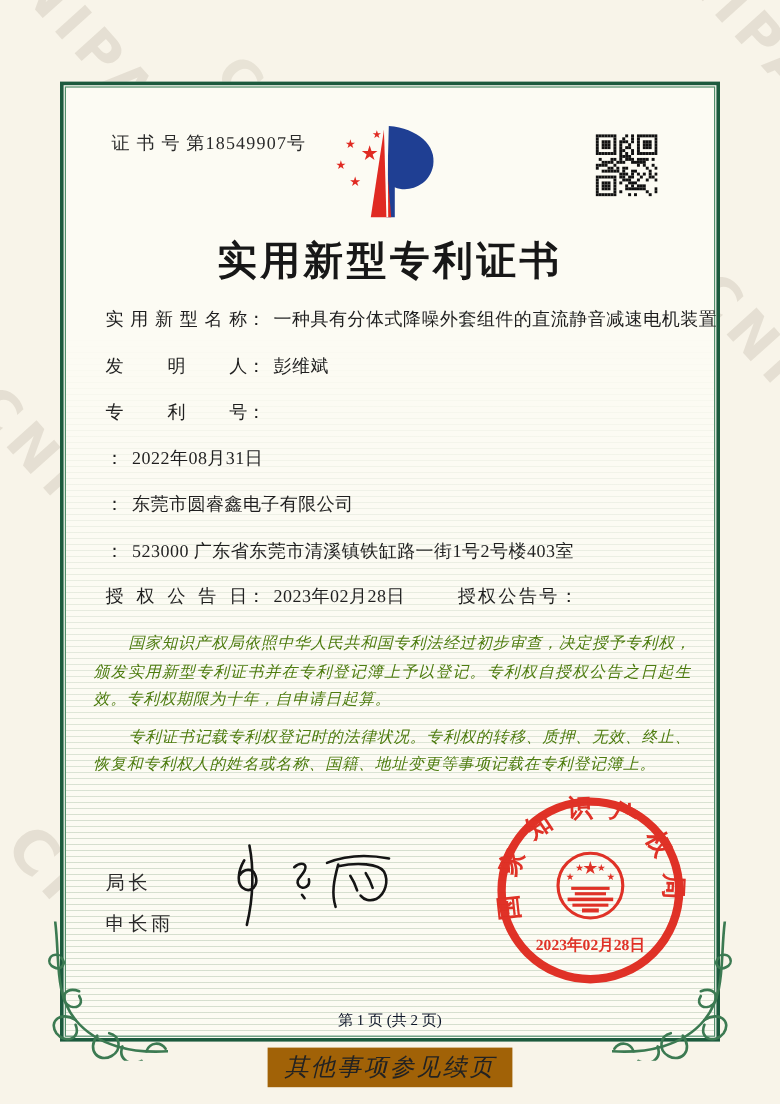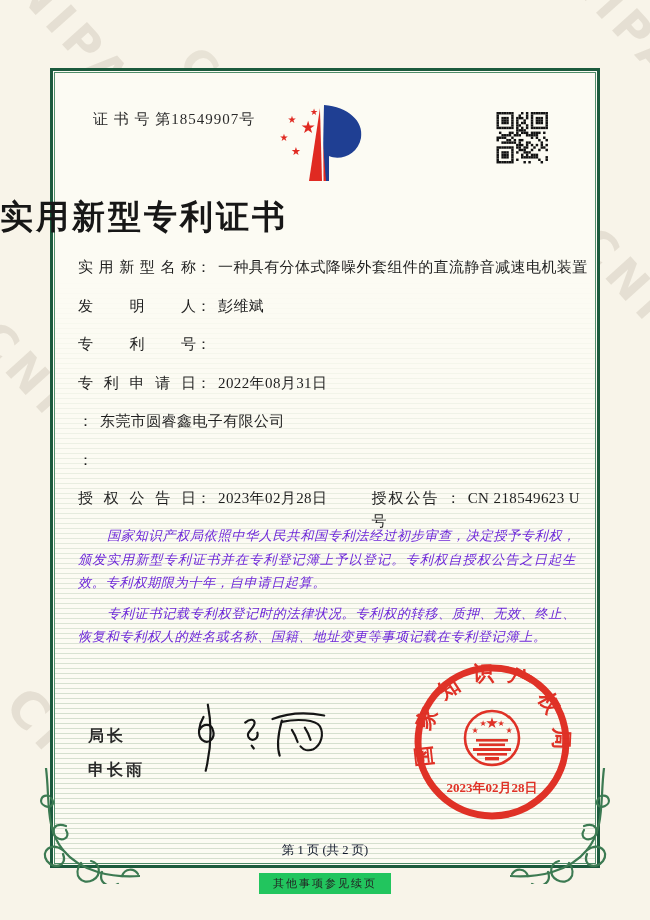--- a/index.html
+++ b/index.html
@@ -28,46 +28,46 @@
            -webkit-mask-image:linear-gradient(180deg, transparent 0 26%, rgba(0,0,0,.55) 55%, #000 80%);
            mask-image:linear-gradient(180deg, transparent 0 26%, rgba(0,0,0,.55) 55%, #000 80%); }
 
   .content { position:absolute; inset:0; z-index:3; }
 
   .cert-no { position:absolute; left:80px; top:110px; font-size:15px; color:#2a2a2a; letter-spacing:1px;margin-left:13px; }
 
   .logo { position:absolute; left:272px; top:97px; }
   .qr   { position:absolute; left:496px; top:111px; }
 
-  .title { position:absolute; left:0; right:0; top:195px; text-align:left;
+  .title { position:absolute; left:0; right:0; top:195px; text-align:center;
            font-size:33px; font-weight:bold; color:#171717; letter-spacing:3px; }
 
-  .fields { position:absolute; left:78px; right:70px; top:256px; }
+  .fields { position:absolute; left:88px; right:70px; top:256px; }
   .frow { display:flex; align-items:baseline; line-height:23px; margin-bottom:15.5px; font-size:15px; color:#1f1f1f; }
   .flbl { display:inline-block; width:118px; text-align:justify; text-align-last:justify; flex:none; }
   .fsep { flex:none; margin-right:7px; }
   .fval { letter-spacing:0.4px; white-space:nowrap; }
   .grant-pair { display:flex; align-items:flex-start; margin-left:44px; }
   .grant-pair .glbl { letter-spacing:2px; }
 
   .paras { position:absolute; left:78px; right:74px; top:524px; font-size:13.2px; line-height:23.5px;
-           color:#6d28d9; text-align:justify; font-style:italic; letter-spacing:0.6px; }
+           color:#4d7c0f; text-align:justify; font-style:italic; letter-spacing:0.6px; }
   .paras p { text-indent:2.2em; margin-bottom:7px; }
 
-  .director { position:absolute; left:88px; top:726px; font-size:16px; color:#2a2a2a; letter-spacing:3px;font-weight:bold; }
+  .director { position:absolute; left:88px; top:726px; font-size:16px; color:#2a2a2a; letter-spacing:3px; }
   .director .dname { margin-top:13px; }
   .sig { position:absolute; left:182px; top:696px; }
   .sr { position:absolute; width:1px; height:1px; overflow:hidden; clip-path:inset(50%); }
 
   .seal { position:absolute; left:406px; top:656px; }
 
   .page-num { position:absolute; left:0; right:0; top:842px; text-align:center; font-size:12.5px; color:#0f172a; }
 
   .note { position:absolute; left:0; right:0; top:873px; text-align:center; z-index:4; }
-  .note span { display:inline-block; background:#22c55e; padding:3px 14px; font-size:11px; 
+  .note span { display:inline-block; background:#a16207; padding:3px 14px; font-size:20px; font-style:italic;
                letter-spacing:2px; color:#222; }
 
   .corner { position:absolute; z-index:4; }
   .corner-left  { left:36px; bottom:36px; }
   .corner-right { right:36px; bottom:36px; transform:scaleX(-1); }
 </style>
 </head>
 <body>
 
 <div class="page">
@@ -332,39 +332,38 @@
       <div class="frow">
         <span class="flbl">发明人</span>
           <span class="fsep">：</span>
           <span class="fval">彭维斌</span>
       </div>
       <div class="frow">
         <span class="flbl">专利号</span>
           <span class="fsep">：</span>
       </div>
       <div class="frow">
-        <span class="flbl">专利申请日</span>
           <span class="fsep">：</span>
           <span class="fval">2022年08月31日</span>
       </div>
       <div class="frow">
           <span class="fsep">：</span>
           <span class="fval">东莞市圆睿鑫电子有限公司</span>
       </div>
       <div class="frow">
           <span class="fsep">：</span>
+          <span class="fval">523000 广东省东莞市清溪镇铁缸路一街1号2号楼403室</span>
       </div>
       <div class="frow">
         <span class="flbl">授权公告日</span>
           <span class="fsep">：</span>
           <span class="fval">2023年02月28日</span>
         <span class="grant-pair">
           <span class="glbl">授权公告号</span>
             <span class="fsep">：</span>
-            <span class="fval">CN 218549623 U</span>
         </span>
       </div>
     </div>
 
     <div class="paras">
       <p>国家知识产权局依照中华人民共和国专利法经过初步审查，决定授予专利权，颁发实用新型专利证书并在专利登记簿上予以登记。专利权自授权公告之日起生效。专利权期限为十年，自申请日起算。</p>
       <p>专利证书记载专利权登记时的法律状况。专利权的转移、质押、无效、终止、恢复和专利权人的姓名或名称、国籍、地址变更等事项记载在专利登记簿上。</p>
     </div>
 
     <div class="director">

